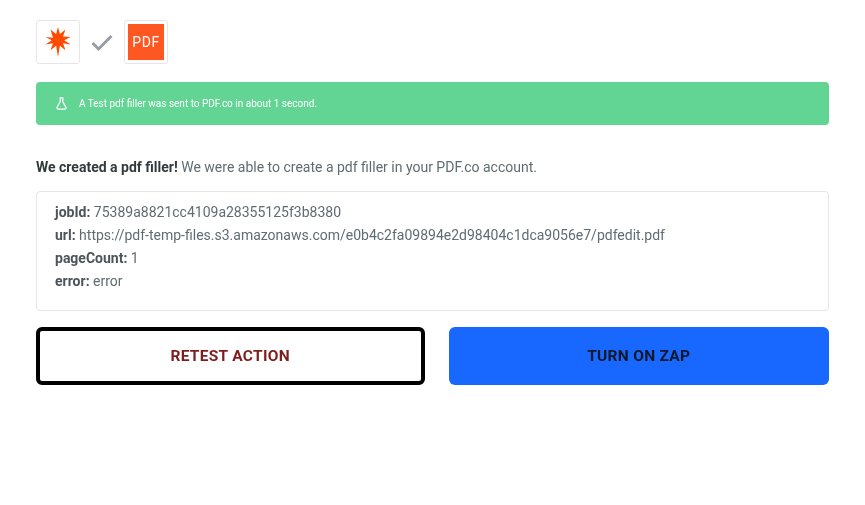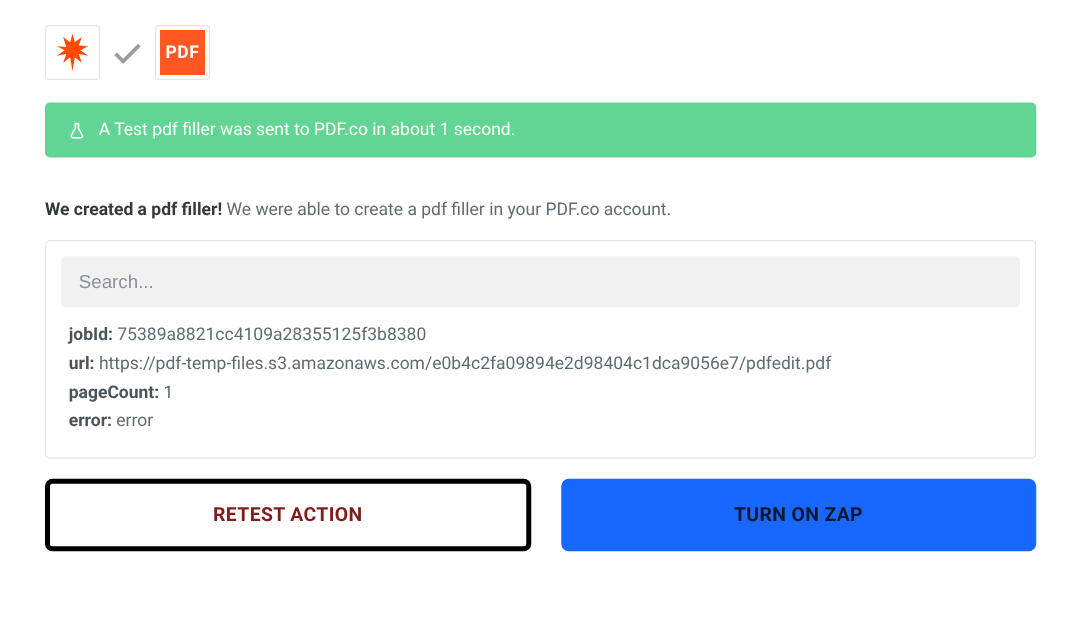--- a/index.html
+++ b/index.html
@@ -33,21 +33,21 @@
     color: #969ea2;
     width: 28px;
     height: 28px;
     margin: 0 -2px;
   }
   .pdf-badge {
     width: 36px;
     height: 36px;
     background: #ff5722;
     color: #fff;
-    font-weight: 700;
+    font-weight: 400;
     font-size: 14px;
     display: flex;
     align-items: center;
     justify-content: center;
     letter-spacing: 0.5px;
   }
   .header-text {
     margin-left: 10px;
   }
   .header-title {
@@ -58,21 +58,21 @@
   .header-sub {
     font-size: 14px;
     color: #969ea2;
     margin-top: 1px;
   }
   .banner {
     background: #62d493;
     color: #fff;
     border-radius: 4px;
     padding: 14px 18px;
-    font-size: 14px;
+    font-size: 10px;
     display: flex;
     align-items: center;
     gap: 10px;
     margin-bottom: 34px;
   }
   .banner svg { flex-shrink: 0; }
   .intro {
     font-size: 14px;
     color: #5f6c72;
     margin-bottom: 16px;
@@ -160,21 +160,20 @@
   </svg>
   <span>A Test pdf filler was sent to PDF.co in about 1 second.</span>
 </div>
 
 <p class="intro">
   <strong>We created a pdf filler!</strong>
   <span>We were able to create a pdf filler in your PDF.co account.</span>
 </p>
 
 <div class="result-box">
-  <input class="search-input" type="text" placeholder="Search..." style="">
   <div class="kv-list">
     <div class="kv-row">
       <span class="kv-key">jobId:</span>
       <span>75389a8821cc4109a28355125f3b8380</span>
     </div>
     <div class="kv-row">
       <span class="kv-key">url:</span>
       <span>https://pdf-temp-files.s3.amazonaws.com/e0b4c2fa09894e2d98404c1dca9056e7/pdfedit.pdf</span>
     </div>
     <div class="kv-row">

